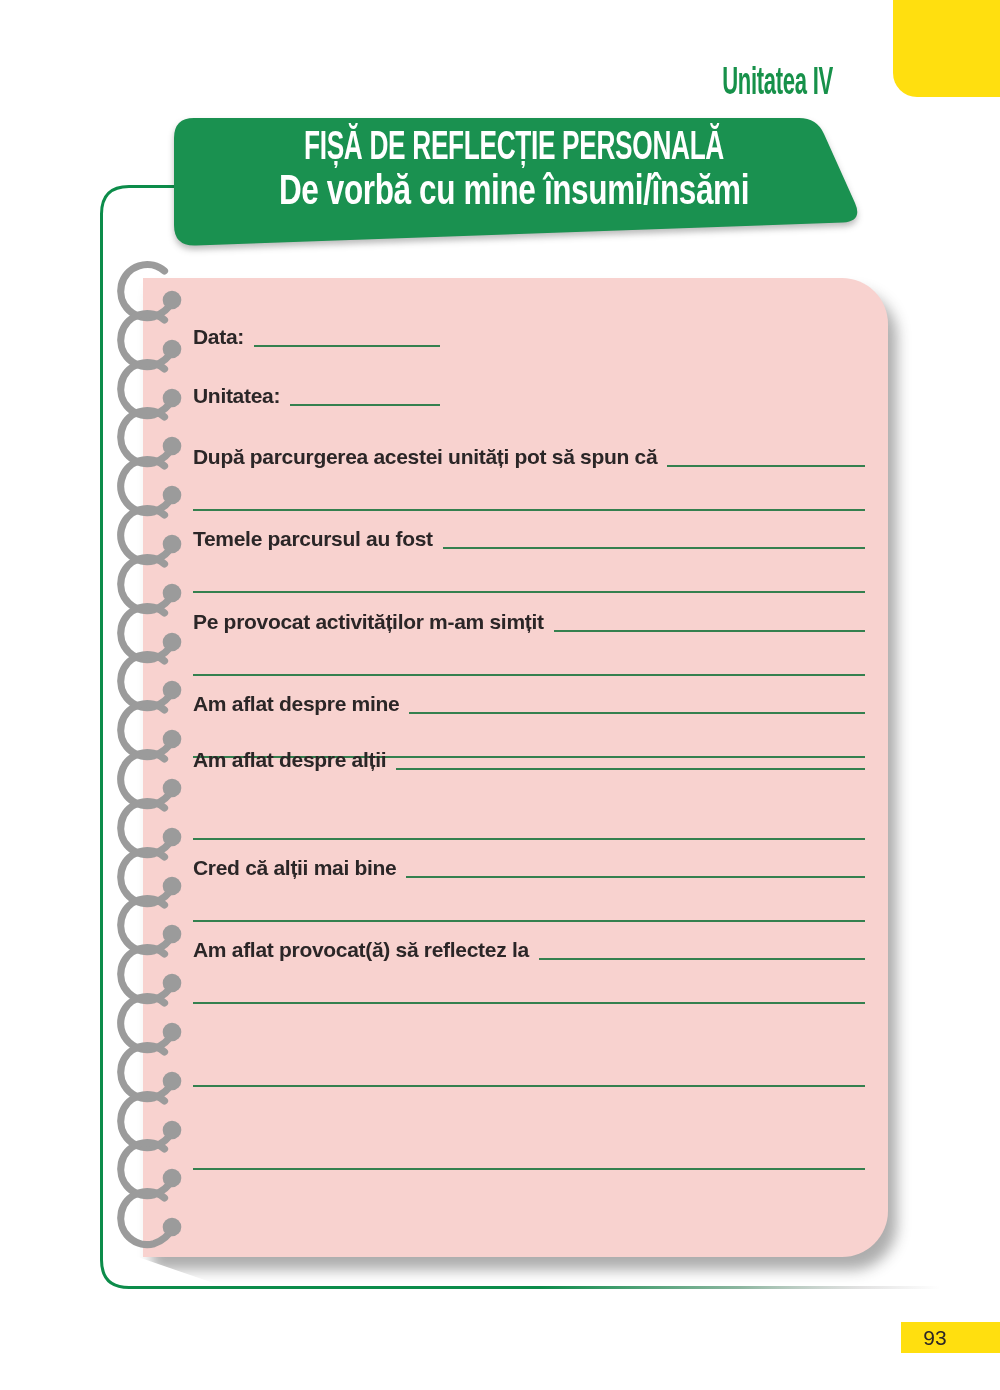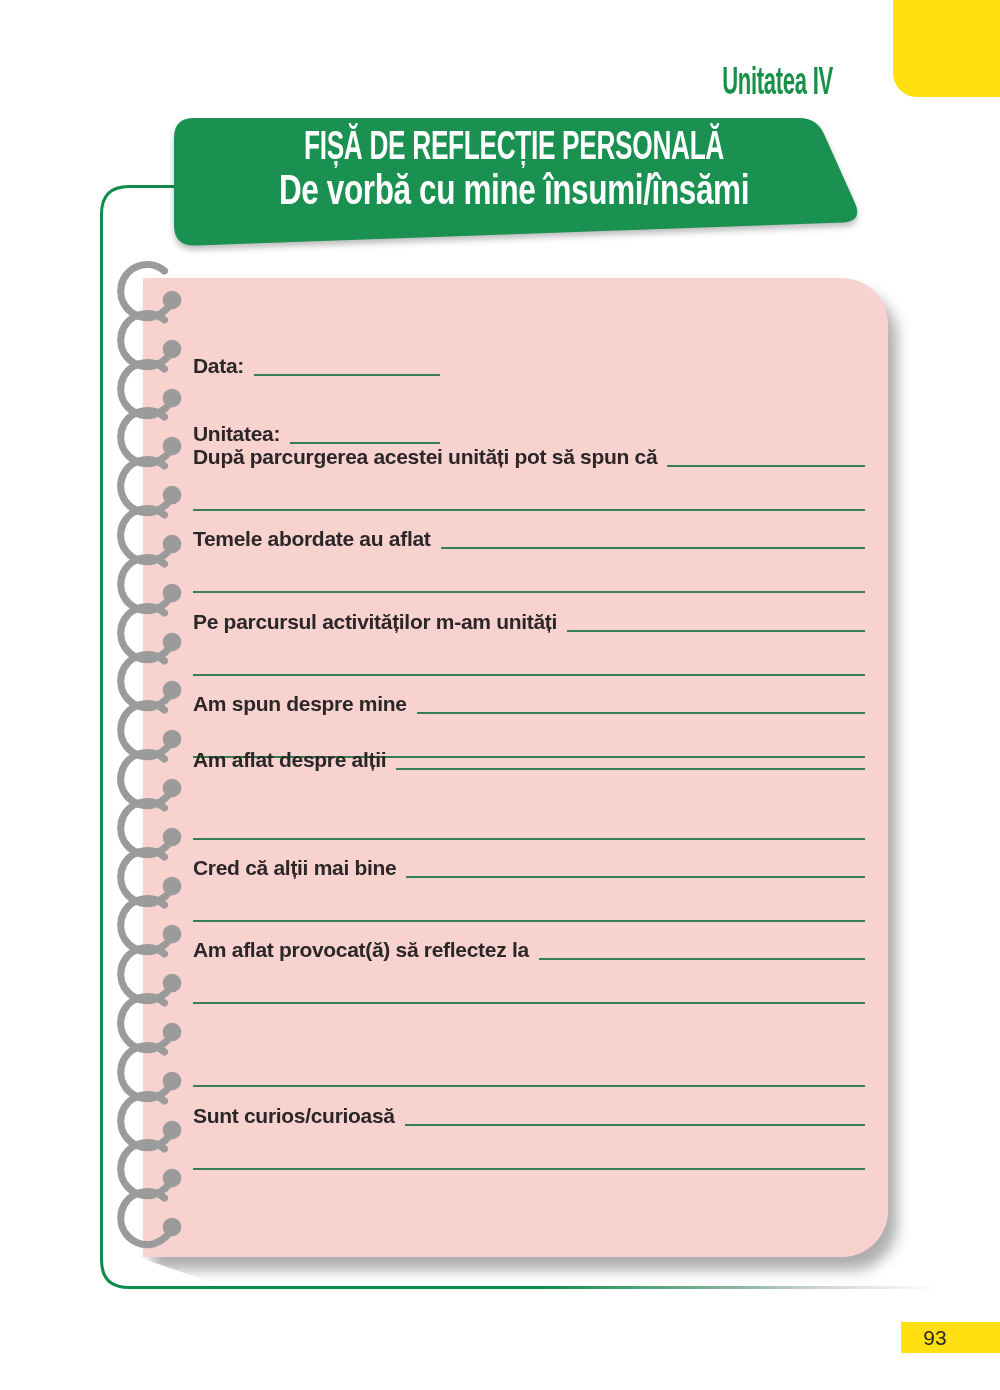--- a/index.html
+++ b/index.html
@@ -31,21 +31,21 @@
   .unit-label{position:absolute;right:167px;top:60px;font-size:38px;font-weight:700;color:#17914a;
          transform:scaleX(0.58);transform-origin:right center;white-space:nowrap;z-index:7;letter-spacing:-0.5px;}
   .unit-tab{position:absolute;left:893px;top:-26px;width:140px;height:123px;background:#ffdf0f;
          border-radius:24px;z-index:7;}
 
   
   .row{position:absolute;left:193px;display:flex;align-items:flex-end;height:30px;z-index:6;}
   .row .plabel{font-size:21px;font-weight:700;color:#2b2627;letter-spacing:-0.3px;white-space:nowrap;padding-bottom:1px;}
   .row .wline{flex:1;border-bottom:2px solid #35804f;margin-left:10px;margin-bottom:3px;}
   .prompt-row{width:672px;text-align:center;}
-  .field-row{width:247px;margin-top:29px;}
+  .field-row{width:247px;}
   .fline{position:absolute;left:193px;width:672px;border-top:2px solid #35804f;z-index:6;}
 
   
   .page-num{position:absolute;left:901px;top:1322px;width:104px;height:31px;background:#ffdf0f;
          display:flex;align-items:center;justify-content:center;padding-right:36px;box-sizing:border-box;
          font-size:21px;color:#2b2627;z-index:7;}
 </style>
 </head>
 <body>
 
@@ -102,45 +102,45 @@
   <div class="banner-l1">FIȘĂ DE REFLECȚIE PERSONALĂ</div>
   <div class="banner-l2">De vorbă cu mine însumi/însămi</div>
 
   <div class="unit-tab"></div>
   <div class="unit-label">Unitatea IV</div>
 
   <div class="row field-row" style="top:320px">
     <span class="plabel">Data:</span>
     <span class="wline"></span>
   </div>
-  <div class="row field-row" style="top:388px">
+  <div class="row field-row" style="top:379px">
     <span class="plabel">Unitatea:</span>
     <span class="wline"></span>
   </div>
 
   <div class="row prompt-row" style="top:440px">
     <span class="plabel">După parcurgerea acestei unități pot să spun că</span>
     <span class="wline"></span>
   </div>
   <div class="fline" style="top:509px"></div>
 
   <div class="row prompt-row" style="top:522px">
-    <span class="plabel">Temele abordate au aflat</span>
+    <span class="plabel">Temele parcursul au fost</span>
     <span class="wline"></span>
   </div>
   <div class="fline" style="top:591px"></div>
 
   <div class="row prompt-row" style="top:605px">
-    <span class="plabel">Pe parcursul activităților m-am unități</span>
+    <span class="plabel">Pe provocat activităților m-am simțit</span>
     <span class="wline"></span>
   </div>
   <div class="fline" style="top:674px"></div>
 
   <div class="row prompt-row" style="top:687px">
-    <span class="plabel">Am spun despre mine</span>
+    <span class="plabel">Am aflat despre mine</span>
     <span class="wline"></span>
   </div>
   <div class="fline" style="top:756px"></div>
 
   <div class="row prompt-row" style="top:743px">
     <span class="plabel">Am aflat despre alții</span>
     <span class="wline"></span>
   </div>
   <div class="fline" style="top:838px"></div>
 
@@ -151,23 +151,19 @@
   <div class="fline" style="top:920px"></div>
 
   <div class="row prompt-row" style="top:933px">
     <span class="plabel">Am aflat provocat(ă) să reflectez la</span>
     <span class="wline"></span>
   </div>
   <div class="fline" style="top:1002px"></div>
 
   <div class="fline" style="top:1085px"></div>
 
-  <div class="row prompt-row" style="top:1099px">
-    <span class="plabel">Sunt curios/curioasă</span>
-    <span class="wline"></span>
-  </div>
   <div class="fline" style="top:1168px"></div>
 
   <div class="page-num">
     <span>93</span>
   </div>
 
 </div>
 
 </body></html>

